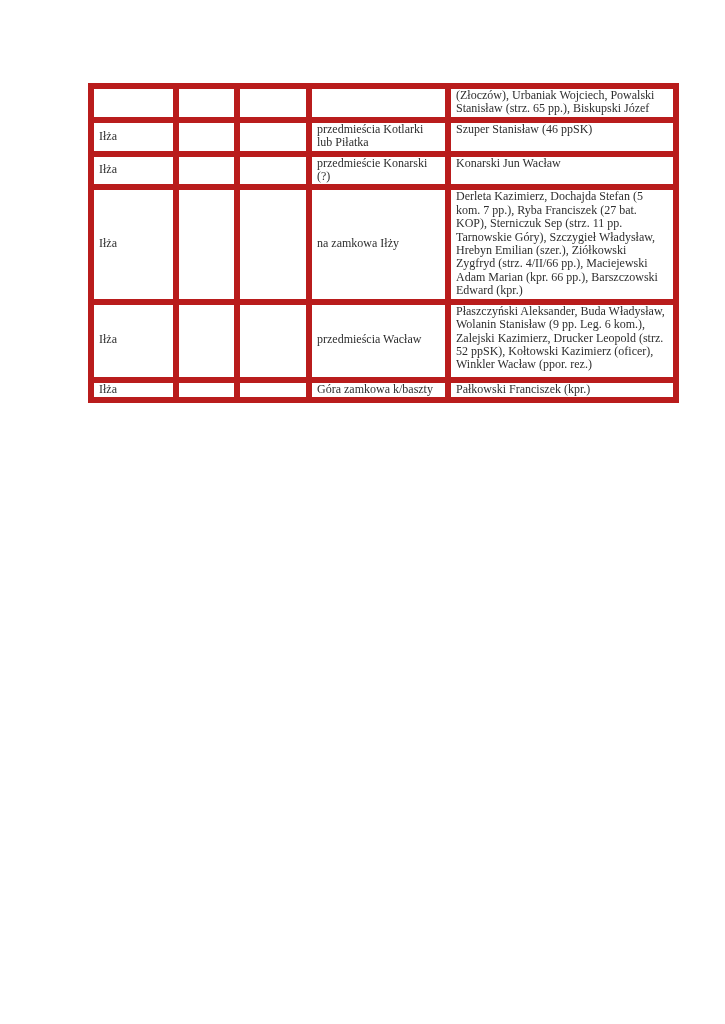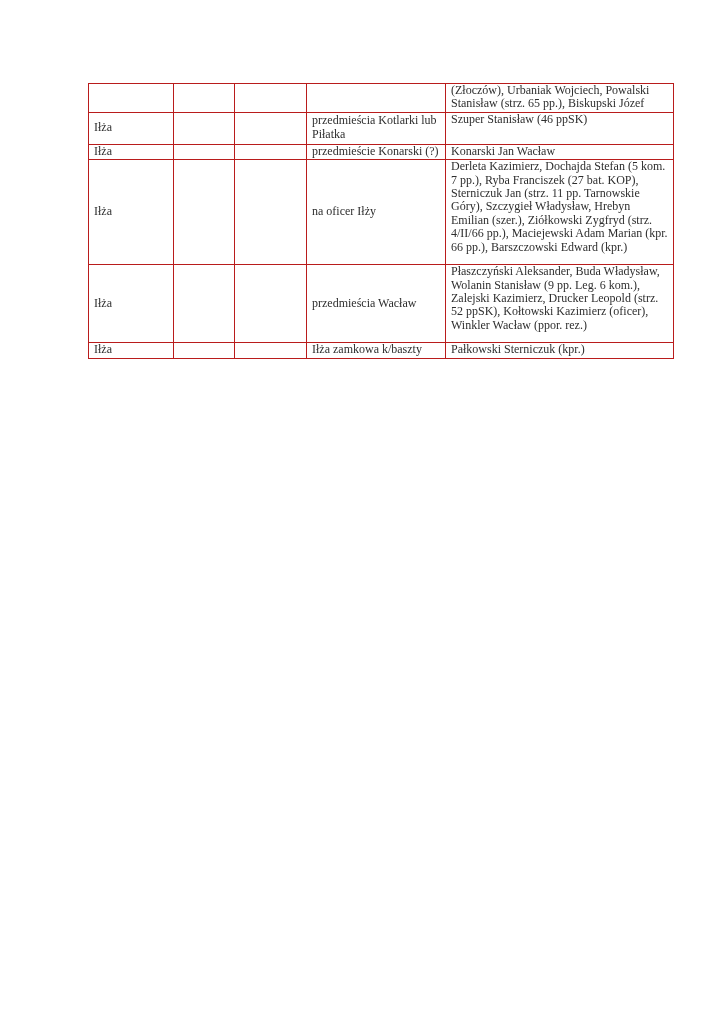--- a/index.html
+++ b/index.html
@@ -24,21 +24,21 @@
     position: absolute;
     left: 88px;
     top: 83px;
     width: 585px;
     border-collapse: collapse;
     table-layout: fixed;
     font-size: 12px;
     line-height: 13.4px;
   }
   table.doc-table td {
-    border: 1px solid #b91c1c;
+    border: 6px solid #b91c1c;
     padding: 0px 5px 1px 5px;
     overflow: hidden;
     word-wrap: break-word;
   }
   td.mid { vertical-align: middle; }
   td.top { vertical-align: top; }
   tr.r1 { height: 28px; }
   tr.r2 { height: 32px; }
   tr.r3 { height: 14px; }
   tr.r4 { height: 105px; }
@@ -70,38 +70,38 @@
         <td class="mid"></td>
         <td class="mid"></td>
         <td class="mid">przedmieścia Kotlarki lub Piłatka</td>
         <td class="top">Szuper Stanisław (46 ppSK)</td>
       </tr>
       <tr class="r3">
         <td class="mid">Iłża</td>
         <td class="mid"></td>
         <td class="mid"></td>
         <td class="mid">przedmieście Konarski (?)</td>
-        <td class="top">Konarski Jan Wacław</td>
+        <td class="top">Konarski Jun Wacław</td>
       </tr>
       <tr class="r4">
         <td class="mid">Iłża</td>
         <td class="mid"></td>
         <td class="mid"></td>
-        <td class="mid">na oficer Iłży</td>
-        <td class="top">Derleta Kazimierz, Dochajda Stefan (5 kom. 7 pp.), Ryba Franciszek (27 bat. KOP), Sterniczuk Jan (strz. 11 pp. Tarnowskie Góry), Szczygieł Władysław, Hrebyn Emilian (szer.), Ziółkowski Zygfryd (strz. 4/II/66 pp.), Maciejewski Adam Marian (kpr. 66 pp.), Barszczowski Edward (kpr.)</td>
+        <td class="mid">na zamkowa Iłży</td>
+        <td class="top">Derleta Kazimierz, Dochajda Stefan (5 kom. 7 pp.), Ryba Franciszek (27 bat. KOP), Sterniczuk Sep (strz. 11 pp. Tarnowskie Góry), Szczygieł Władysław, Hrebyn Emilian (szer.), Ziółkowski Zygfryd (strz. 4/II/66 pp.), Maciejewski Adam Marian (kpr. 66 pp.), Barszczowski Edward (kpr.)</td>
       </tr>
       <tr class="r5">
         <td class="mid">Iłża</td>
         <td class="mid"></td>
         <td class="mid"></td>
         <td class="mid">przedmieścia Wacław</td>
         <td class="top">Płaszczyński Aleksander, Buda Władysław, Wolanin Stanisław (9 pp. Leg. 6 kom.), Zalejski Kazimierz, Drucker Leopold (strz. 52 ppSK), Kołtowski Kazimierz (oficer), Winkler Wacław (ppor. rez.)</td>
       </tr>
       <tr class="r6">
         <td class="mid">Iłża</td>
         <td class="mid"></td>
         <td class="mid"></td>
-        <td class="mid">Iłża zamkowa k/baszty</td>
-        <td class="top">Pałkowski Sterniczuk (kpr.)</td>
+        <td class="mid">Góra zamkowa k/baszty</td>
+        <td class="top">Pałkowski Franciszek (kpr.)</td>
       </tr>
     </tbody>
   </table>
 </div>
 
 </body></html>

